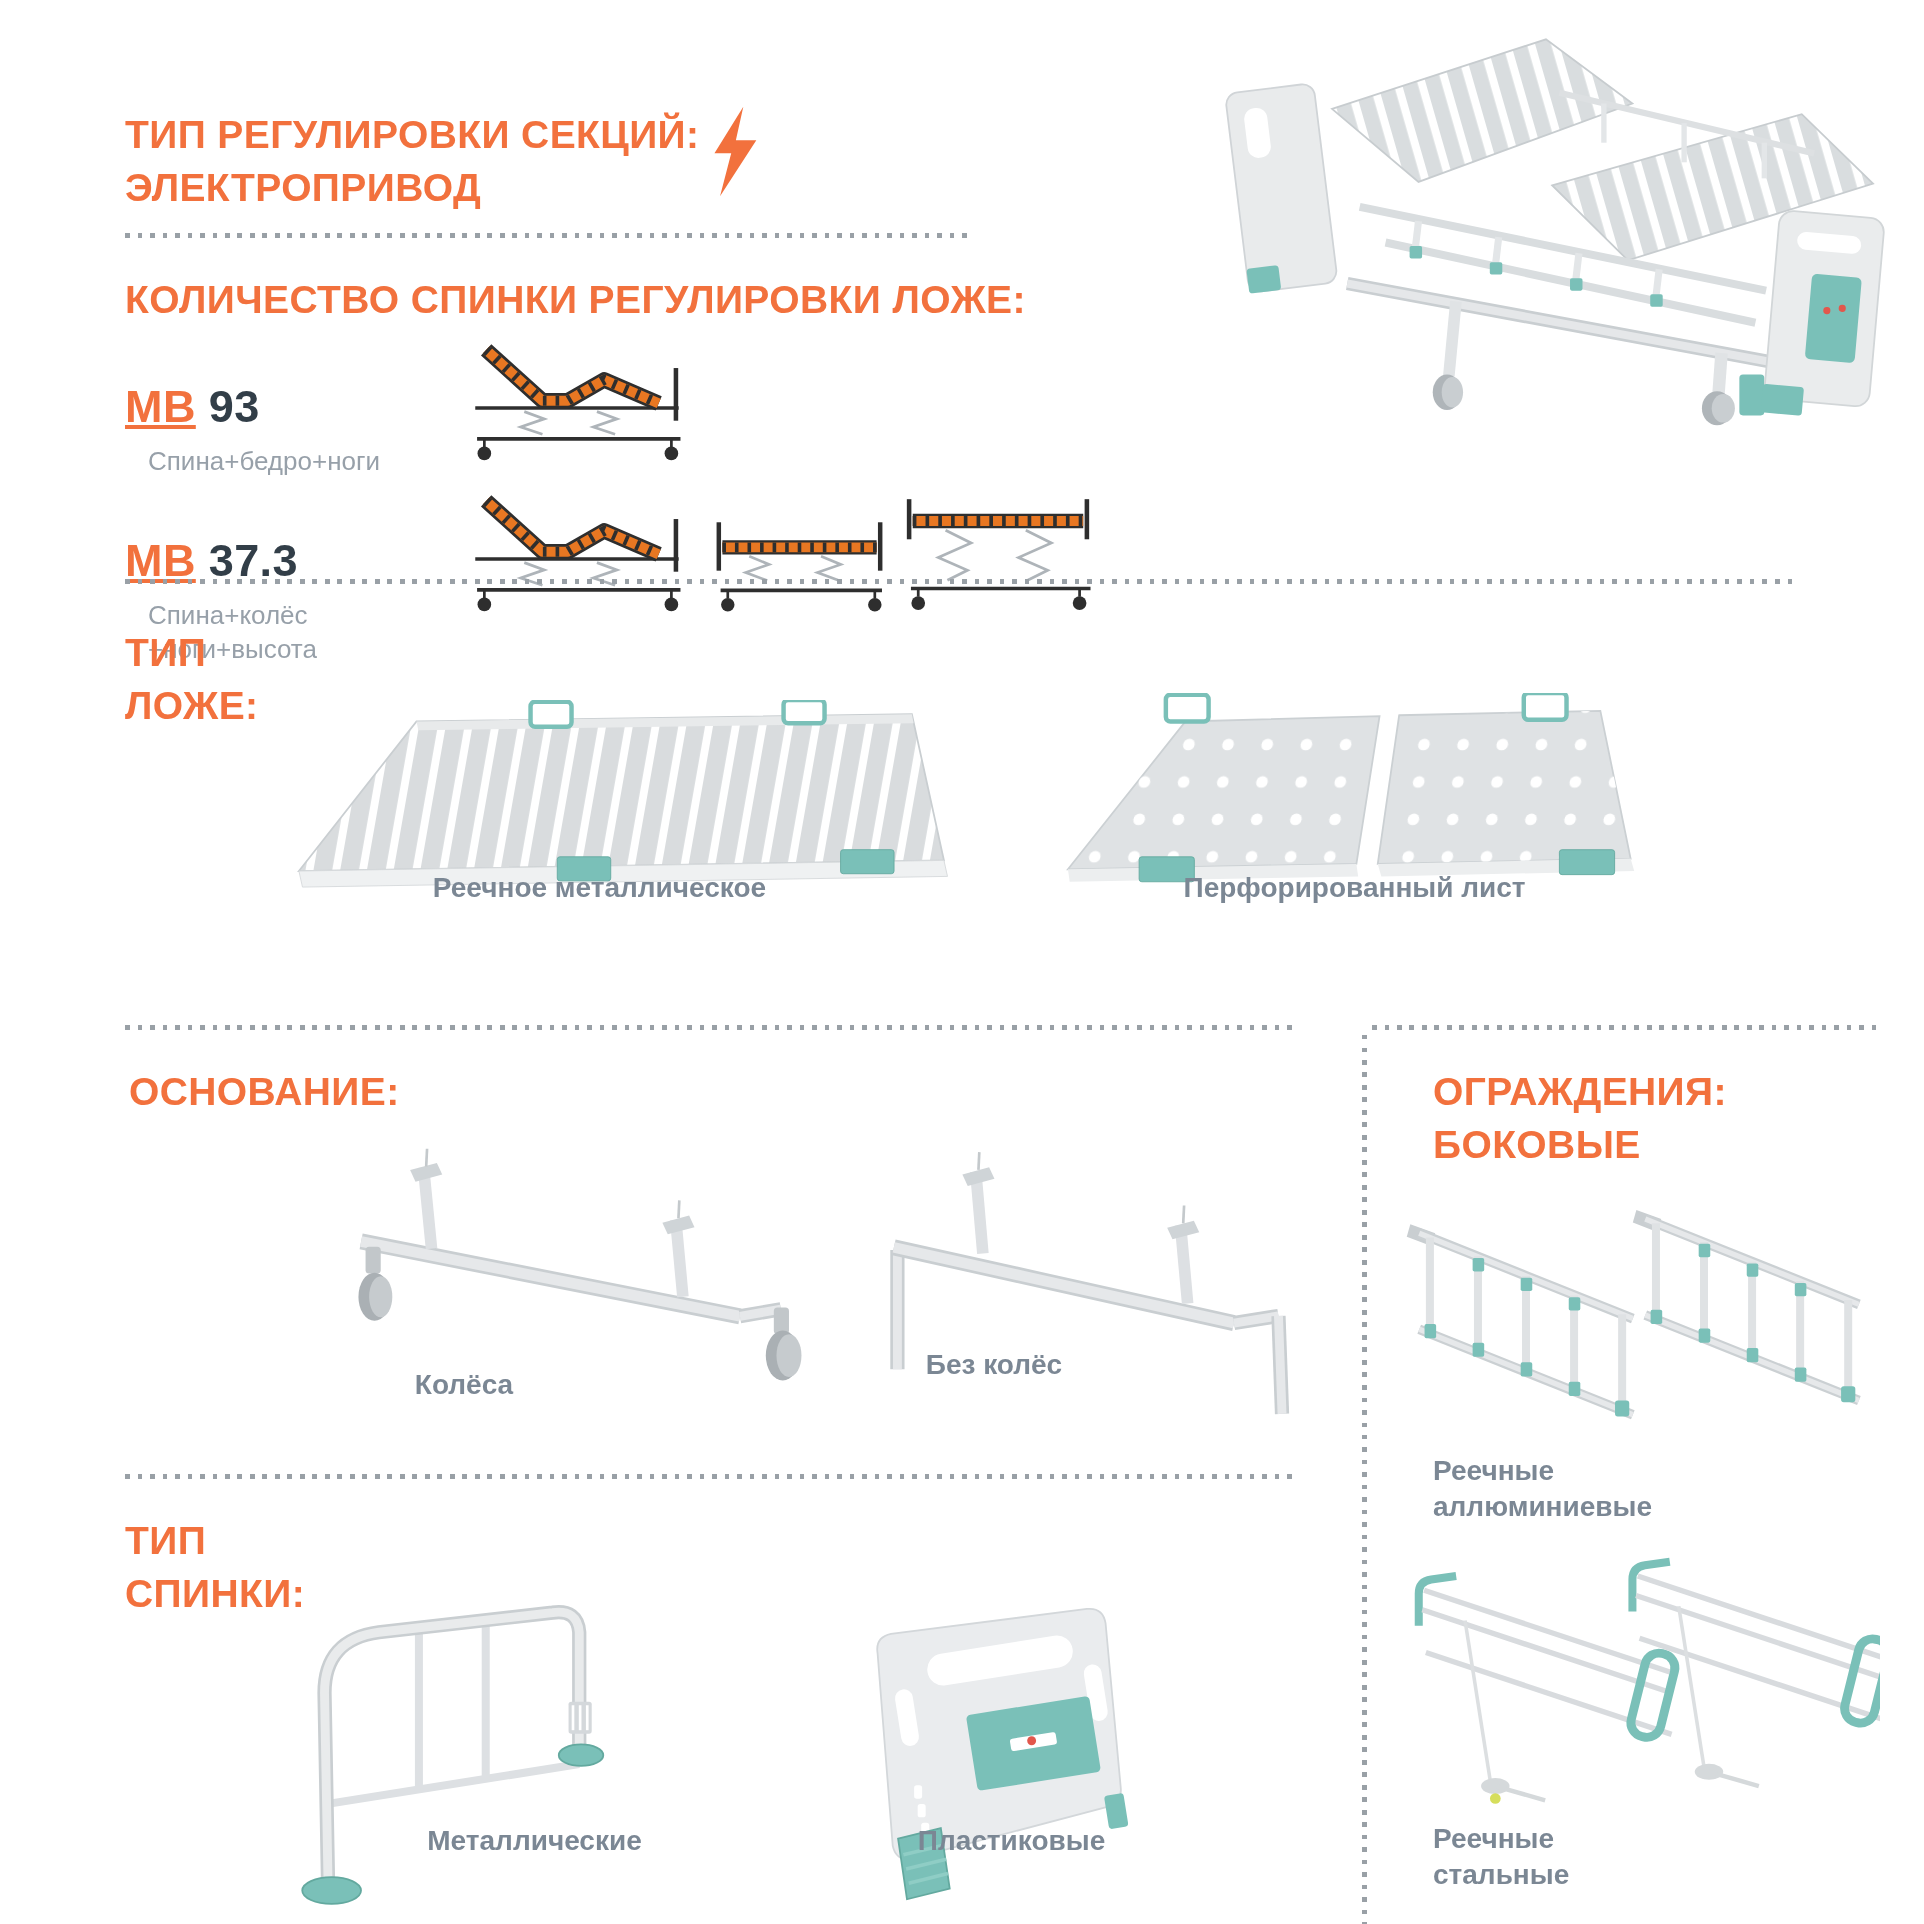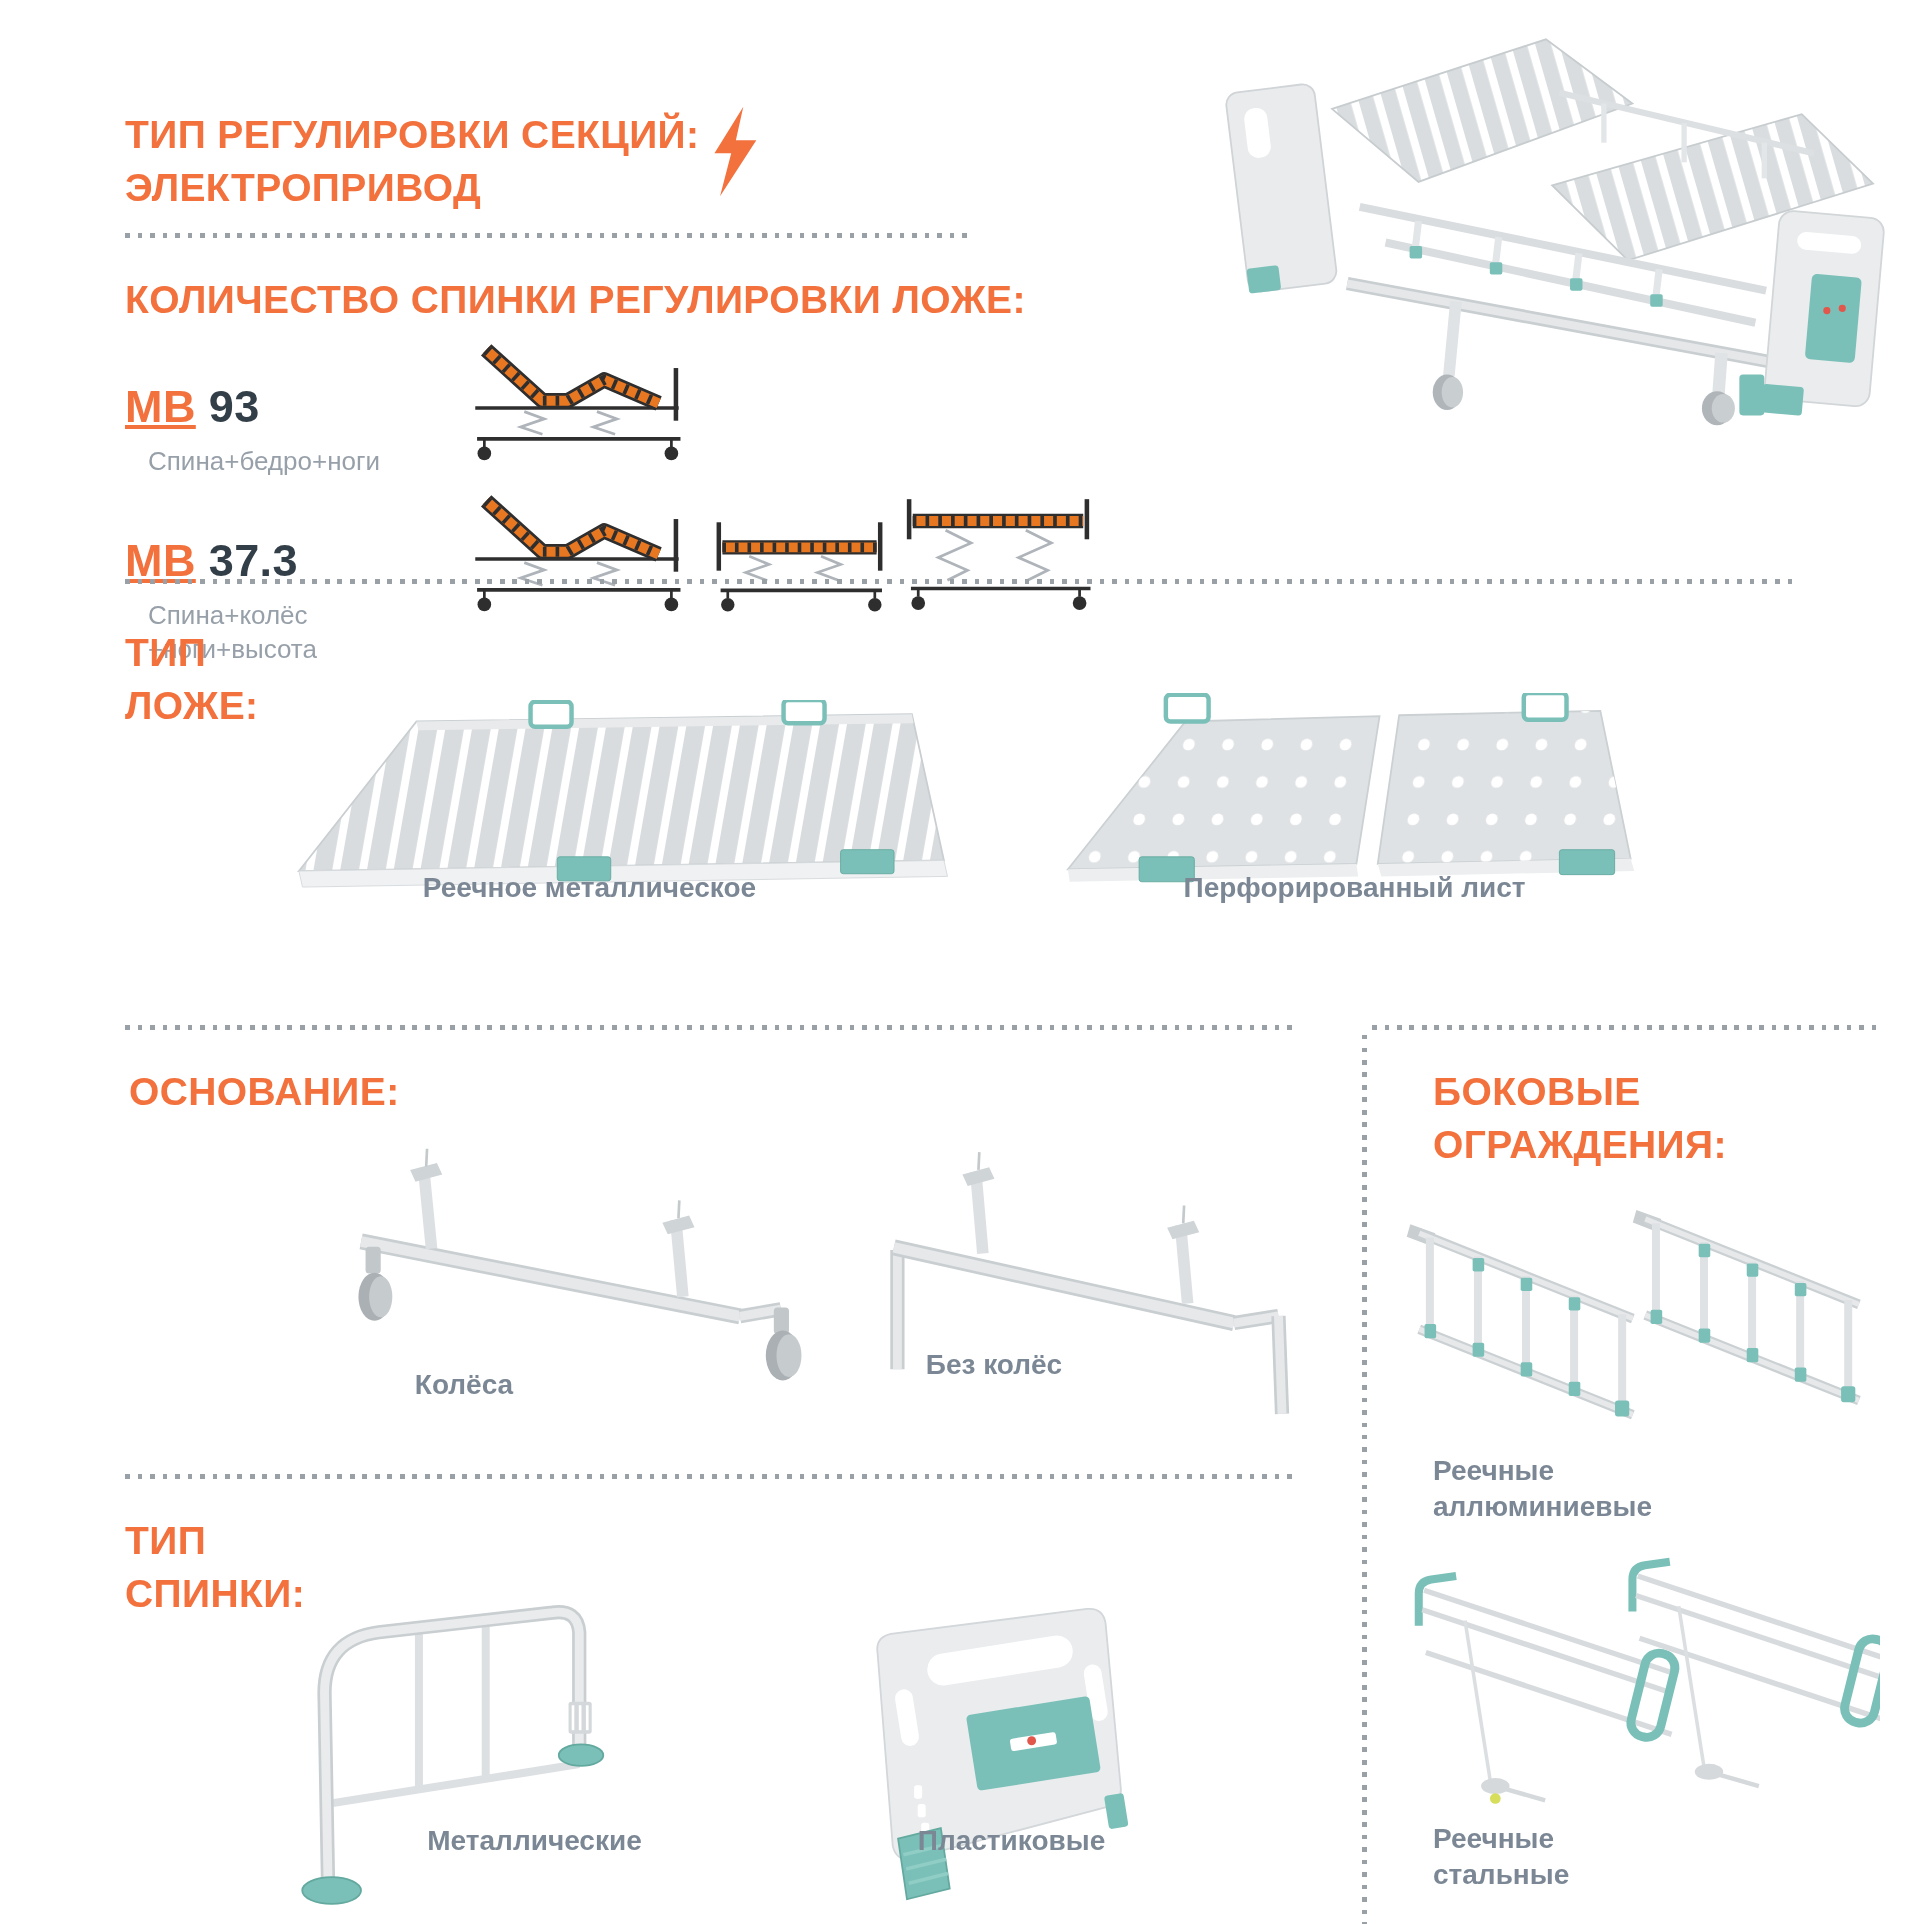--- a/index.html
+++ b/index.html
@@ -217,21 +217,21 @@
       </pattern>
     </defs>
     <polygon points="172,24 728,16 764,180 40,192" fill="url(#slatPat)" stroke="#C9CED1" stroke-width="2"></polygon>
     <polygon points="172,24 728,16 730,26 174,34" fill="#E8EAEB"></polygon>
     <polygon points="40,192 764,180 768,198 44,210" fill="#EFF1F2" stroke="#D5D9DB" stroke-width="1"></polygon>
     <rect x="300" y="2" width="46" height="28" rx="5" fill="#FFFFFF" stroke="#7AC0B8" stroke-width="5"></rect>
     <rect x="584" y="0" width="46" height="26" rx="5" fill="#FFFFFF" stroke="#7AC0B8" stroke-width="5"></rect>
     <rect x="330" y="176" width="60" height="27" rx="3" fill="#7AC0B8" stroke="#63A99F" stroke-width="1"></rect>
     <rect x="648" y="168" width="60" height="27" rx="3" fill="#7AC0B8" stroke="#63A99F" stroke-width="1"></rect>
   </svg>
-  <div class="label center" style="left:282px;top:870px;width:615px;">Реечное металлическое</div>
+  <div class="label center" style="left:292px;top:870px;width:615px;">Реечное металлическое</div>
 
   <svg class="abs" style="left:1025px;top:693px;" width="726" height="203" viewBox="0 0 815 228">
     <defs>
       <pattern id="holePat" width="44" height="42" patternUnits="userSpaceOnUse" patternTransform="skewX(-8)">
         <circle cx="16" cy="16" r="6.5" fill="#FFFFFF"></circle>
       </pattern>
     </defs>
     <polygon points="180,32 398,26 372,192 48,198" fill="#DFE2E4" stroke="#CBD0D3" stroke-width="2"></polygon>
     <polygon points="180,32 398,26 372,192 48,198" fill="url(#holePat)"></polygon>
     <polygon points="48,198 372,192 374,206 50,212" fill="#ECEEEF"></polygon>
@@ -324,22 +324,22 @@
     <rect x="144" y="270" width="9" height="15" rx="3" fill="#FFFFFF"></rect>
     <rect x="352" y="238" width="22" height="38" rx="4" fill="#7AC0B8" transform="rotate(-9 363 257)"></rect>
     <polygon points="118,288 166,276 176,344 128,356" fill="#7AC0B8" stroke="#63A99F" stroke-width="2"></polygon>
     <line x1="124" y1="306" x2="170" y2="295" stroke="#8FCDC5" stroke-width="4"></line>
     <line x1="127" y1="322" x2="172" y2="311" stroke="#8FCDC5" stroke-width="4"></line>
     <line x1="130" y1="338" x2="174" y2="327" stroke="#8FCDC5" stroke-width="4"></line>
   </svg>
   <div class="label center" style="left:860px;top:1823px;width:303px;">Пластиковые</div>
 
   <div class="h-orange" style="left:1433px;top:1066px;">
+    <div>ОГРАЖДЕНИЯ:</div>
     <div>БОКОВЫЕ</div>
-    <div>ОГРАЖДЕНИЯ:</div>
   </div>
 
   <svg class="abs" style="left:1403px;top:1194px;" width="481" height="267" viewBox="0 0 540 300">
     <use href="#alRailUnit" x="8" y="22"></use>
     <use href="#alRailUnit" x="262" y="6"></use>
   </svg>
   <div class="label" style="left:1433px;top:1453px;">
     <div>Реечные</div>
     <div>аллюминиевые</div>
   </div>

